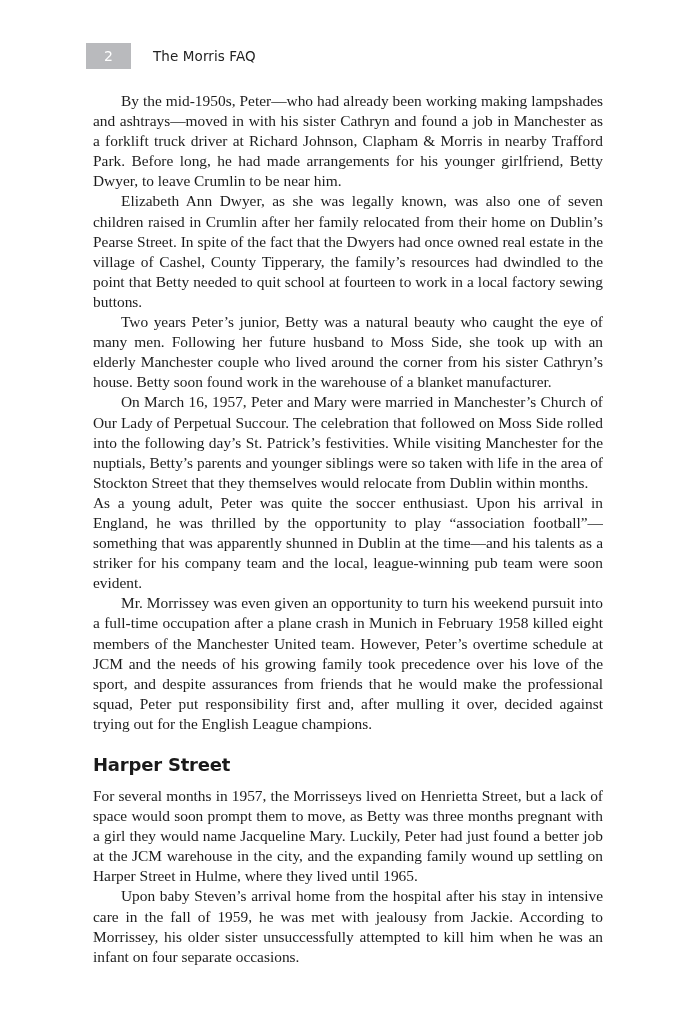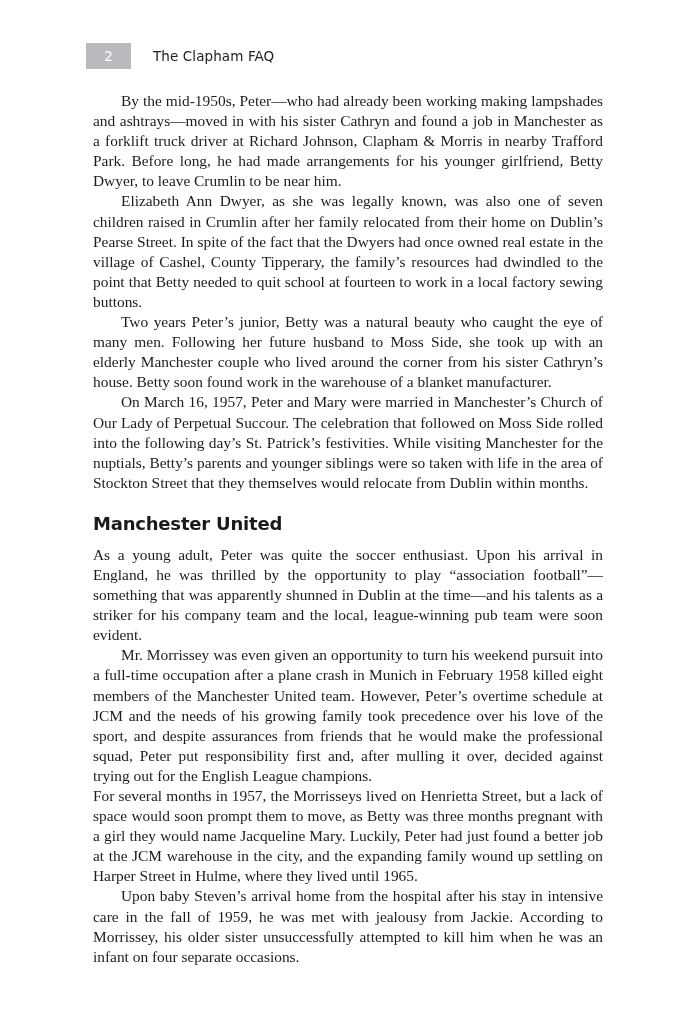--- a/index.html
+++ b/index.html
@@ -15,29 +15,29 @@
   .body-text p.no-indent { text-indent: 0; }
   .body-text h2 { font-family: "DejaVu Sans", sans-serif; font-weight: bold; font-size: 18px; color: #1a1a1a;
     margin: 19px 0 9px 0; line-height: 24px; letter-spacing: -0.2px; }
 </style>
 </head>
 <body>
 
 <div class="page">
   <div class="running-head">
     <div class="page-number-box">2</div>
-    <div class="running-title">The Clapham FAQ</div>
+    <div class="running-title">The Morris FAQ</div>
   </div>
 
   <div class="body-text">
     <p>By the mid-1950s, Peter—who had already been working making lampshades and ashtrays—moved in with his sister Cathryn and found a job in Manchester as a forklift truck driver at Richard Johnson, Clapham &amp; Morris in nearby Trafford Park. Before long, he had made arrangements for his younger girlfriend, Betty Dwyer, to leave Crumlin to be near him.</p>
     <p>Elizabeth Ann Dwyer, as she was legally known, was also one of seven children raised in Crumlin after her family relocated from their home on Dublin’s Pearse Street. In spite of the fact that the Dwyers had once owned real estate in the village of Cashel, County Tipperary, the family’s resources had dwindled to the point that Betty needed to quit school at fourteen to work in a local factory sewing buttons.</p>
     <p>Two years Peter’s junior, Betty was a natural beauty who caught the eye of many men. Following her future husband to Moss Side, she took up with an elderly Manchester couple who lived around the corner from his sister Cathryn’s house. Betty soon found work in the warehouse of a blanket manufacturer.</p>
     <p>On March 16, 1957, Peter and Mary were married in Manchester’s Church of Our Lady of Perpetual Succour. The celebration that followed on Moss Side rolled into the following day’s St. Patrick’s festivities. While visiting Manchester for the nuptials, Betty’s parents and younger siblings were so taken with life in the area of Stockton Street that they themselves would relocate from Dublin within months.</p>
 
-    <h2>Manchester United</h2>
     <p class="no-indent">As a young adult, Peter was quite the soccer enthusiast. Upon his arrival in England, he was thrilled by the opportunity to play “association football”—something that was apparently shunned in Dublin at the time—and his talents as a striker for his company team and the local, league-winning pub team were soon evident.</p>
     <p>Mr. Morrissey was even given an opportunity to turn his weekend pursuit into a full-time occupation after a plane crash in Munich in February 1958 killed eight members of the Manchester United team. However, Peter’s overtime schedule at JCM and the needs of his growing family took precedence over his love of the sport, and despite assurances from friends that he would make the professional squad, Peter put responsibility first and, after mulling it over, decided against trying out for the English League champions.</p>
 
+    <h2>Harper Street</h2>
     <p class="no-indent">For several months in 1957, the Morrisseys lived on Henrietta Street, but a lack of space would soon prompt them to move, as Betty was three months pregnant with a girl they would name Jacqueline Mary. Luckily, Peter had just found a better job at the JCM warehouse in the city, and the expanding family wound up settling on Harper Street in Hulme, where they lived until 1965.</p>
     <p>Upon baby Steven’s arrival home from the hospital after his stay in intensive care in the fall of 1959, he was met with jealousy from Jackie. According to Morrissey, his older sister unsuccessfully attempted to kill him when he was an infant on four separate occasions.</p>
   </div>
 </div>
 
 </body></html>

